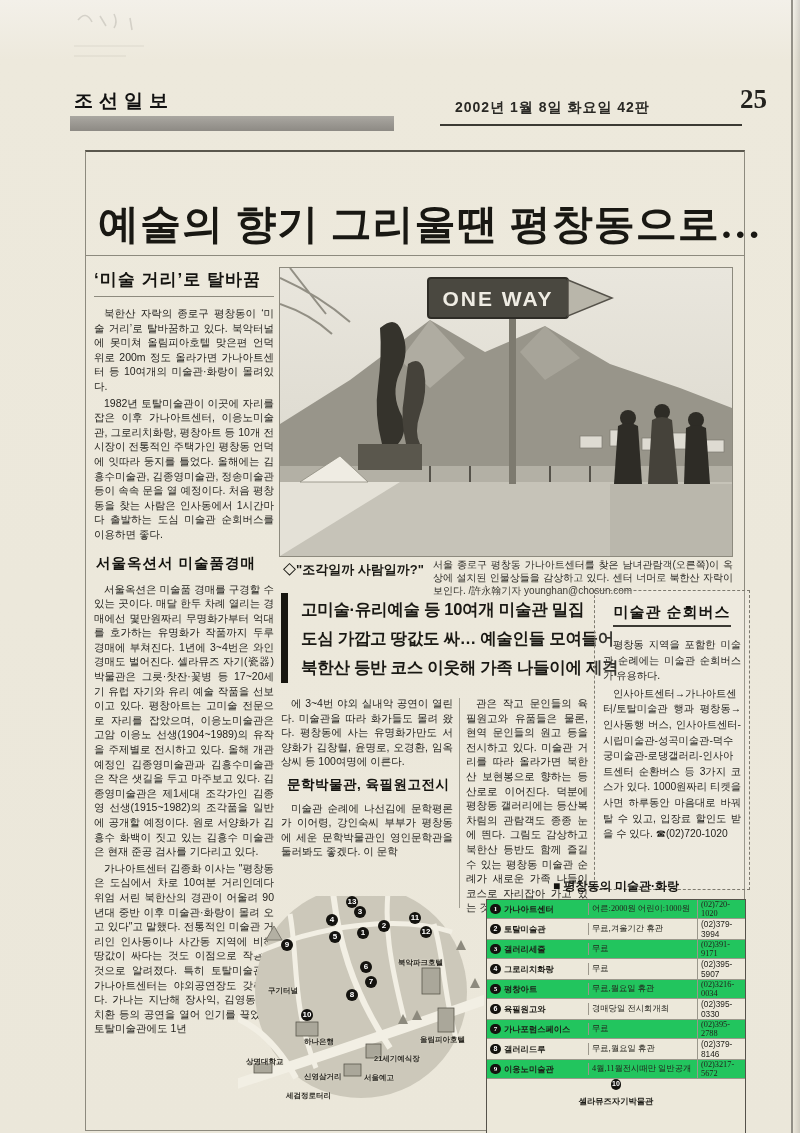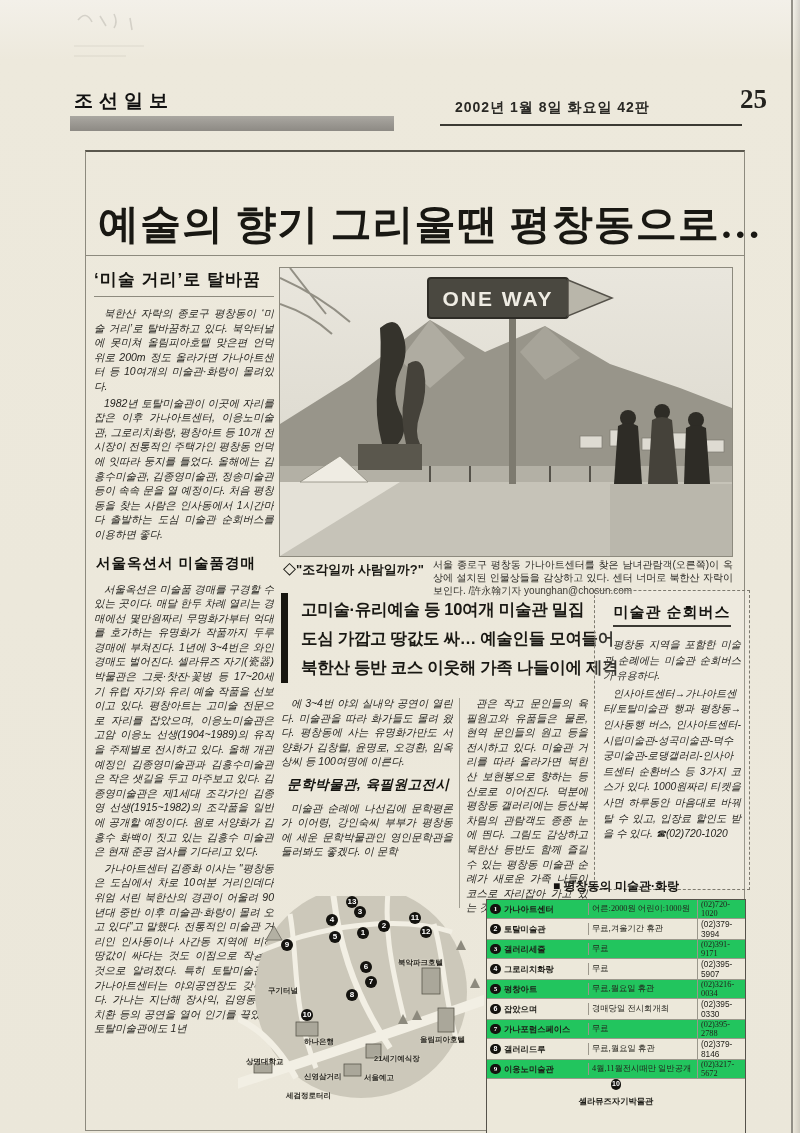--- a/index.html
+++ b/index.html
@@ -25,21 +25,21 @@
            border:1px solid #8d8a7e;border-top:2px solid #5a574d;}
   .headline{position:absolute;left:12px;top:18px;width:636px;font-family:"Liberation Serif",serif;
             font-size:41px;font-weight:bold;letter-spacing:1px;color:#191813;white-space:nowrap;}
   .headline-rule{position:absolute;left:0;top:103px;width:100%;height:1px;background:#8d8a7e;}
 
   
   .col-left{position:absolute;left:8px;top:116px;width:180px;height:852px;overflow:hidden;}
   .sec-title1{font-size:17px;font-weight:bold;letter-spacing:1px;padding-bottom:5px;margin-bottom:9px;
               border-bottom:1px solid #8d8a7e;color:#14130f;}
   .sec-title2{font-size:14.5px;font-weight:bold;letter-spacing:1px;margin:12px 0 9px 2px;color:#14130f;}
-  .body-txt{font-size:10.5px;line-height:14.6px;text-align:justify;word-break:break-all;font-style:italic;}
+  .body-txt{font-size:10.5px;line-height:14.6px;text-align:justify;word-break:break-all;}
   .body-txt p{margin:0 0 2px 0;text-indent:10px;}
 
   
   .photo{position:absolute;left:194px;top:116px;width:452px;height:288px;background:#d9d6cc;
          outline:1px solid #8d8a7e;overflow:hidden;}
   
   .cap-lead{position:absolute;left:197px;top:409px;width:145px;font-size:13px;font-weight:bold;color:#191813;}
   .cap-body{position:absolute;left:347px;top:406px;width:300px;font-size:10px;line-height:13px;
             text-align:justify;word-break:break-all;color:#2a2925;}
   .cap-credit{color:#3c3a34;}
@@ -300,21 +300,21 @@
               <i>5</i>
             </span>
             <span class="tname">평창아트</span>
             <span class="tinfo">무료,월요일 휴관</span>
             <span class="tphone">(02)3216-0034</span>
           </div>
         <div class="trow">
             <span class="tnum">
               <i>6</i>
             </span>
-            <span class="tname">잡았으며</span>
+            <span class="tname">육필원고와</span>
             <span class="tinfo">경매당일 전시회개최</span>
             <span class="tphone">(02)395-0330</span>
           </div>
         <div class="trow odd">
             <span class="tnum">
               <i>7</i>
             </span>
             <span class="tname">가나포럼스페이스</span>
             <span class="tinfo">무료</span>
             <span class="tphone">(02)395-2788</span>

